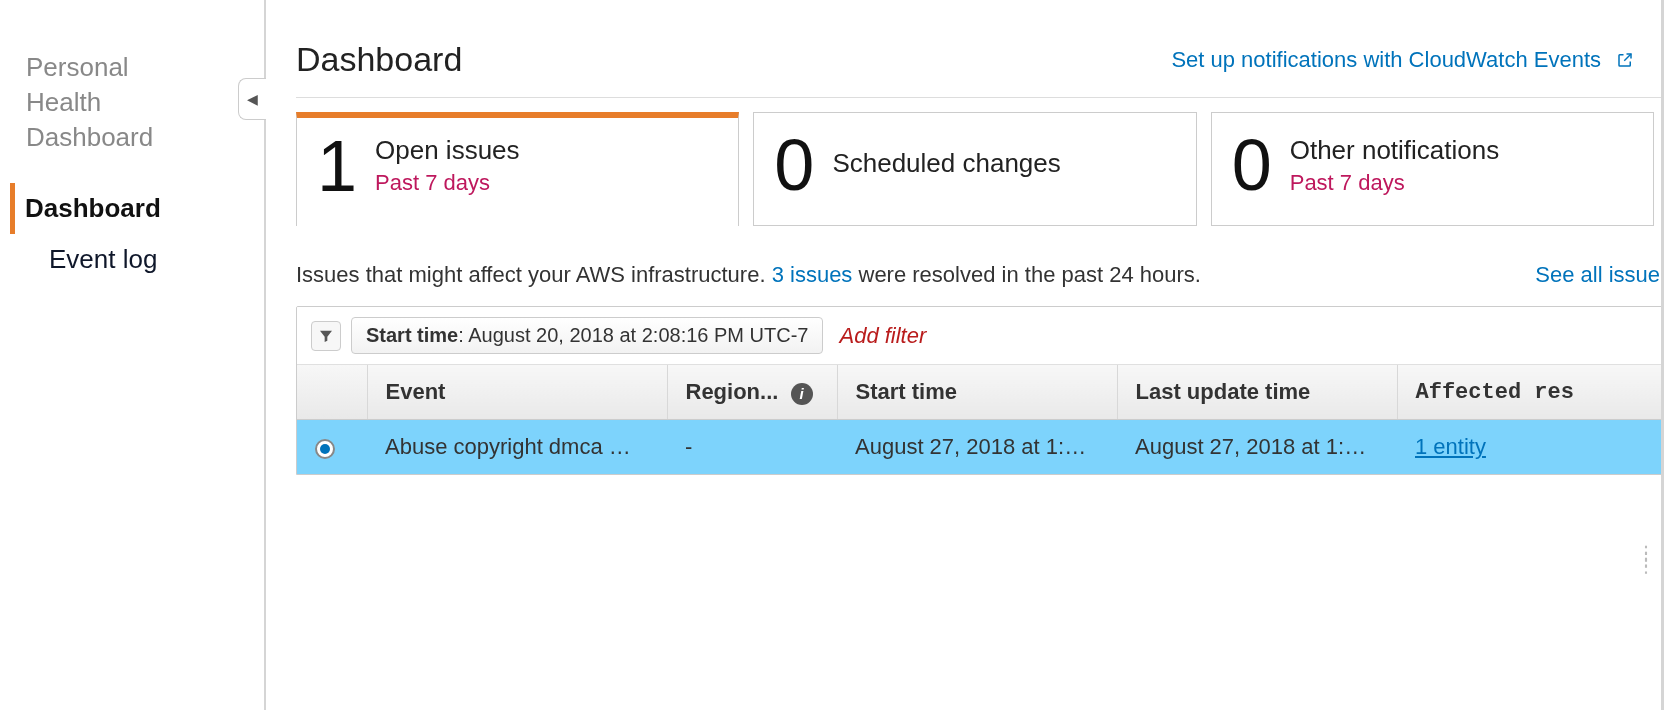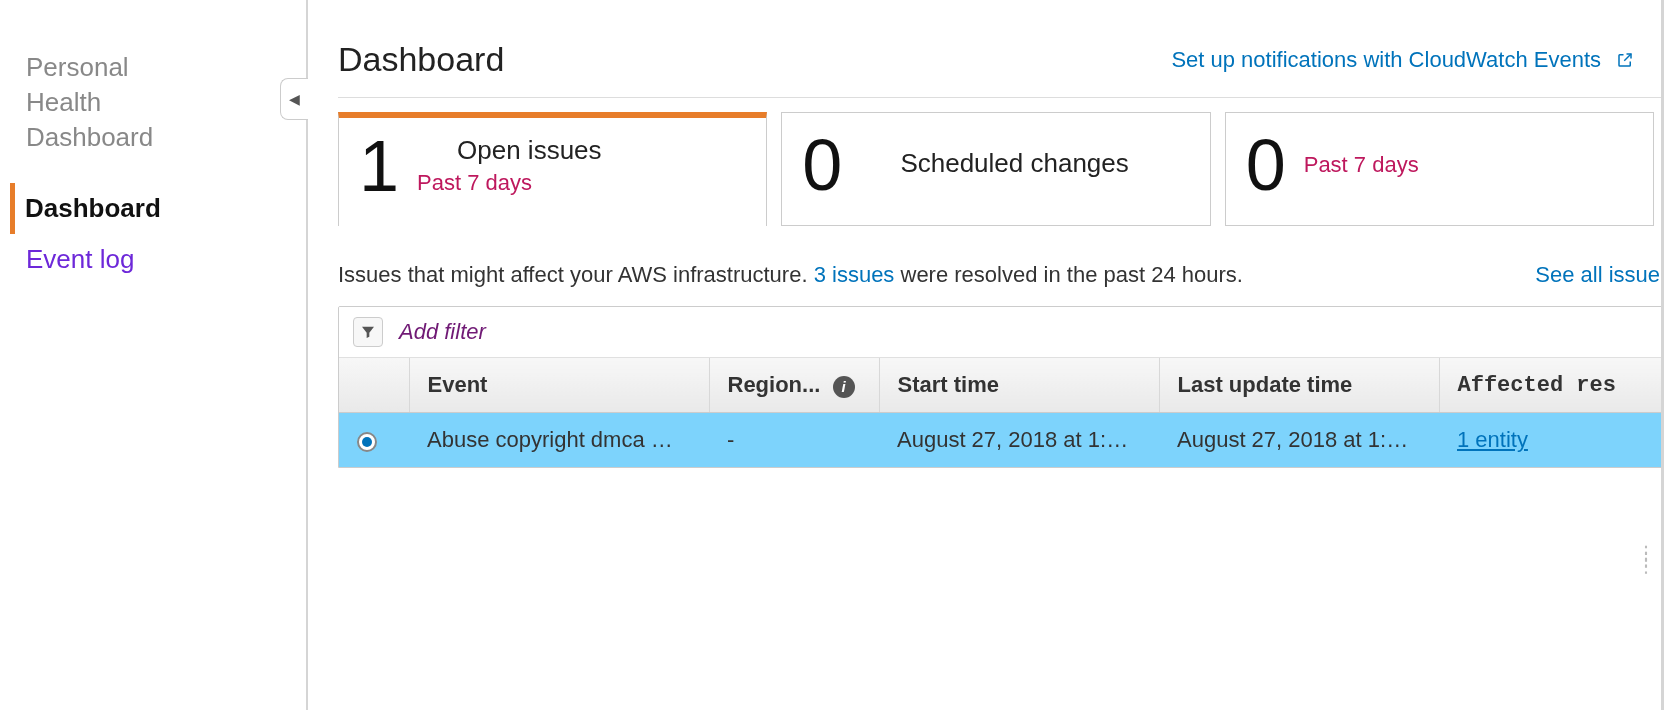--- a/index.html
+++ b/index.html
@@ -7,39 +7,40 @@
       font-family: "Helvetica Neue", Helvetica, Arial, sans-serif;
       font-size: 14px;
       color: #333;
       background: #fff;
       width: 1664px;
       height: 710px;
       overflow: hidden;
       display: flex;
     }
     .sidebar {
-      width: 308px;
+      width: 266px;
       padding: 50px 0 16px 20px;
       border-right: 2px solid #d5d5d5;
       position: relative;
       flex-shrink: 0;
     }
     .sidebar-title {
       font-size: 26px;
       color: #888;
       line-height: 1.35;
       font-weight: 400;
       margin-bottom: 28px;
       padding-left: 6px;
     }
     .nav-item {
       font-size: 26px;
-      color: #6d28d9;
+      color: #0f172a;
       padding: 10px 6px;
       cursor: pointer;
+      margin-left: 23px;
     }
     .nav-item.active {
       font-weight: 700;
       color: #111;
       border-left: 5px solid #e77d2a;
       padding-left: 10px;
       margin-left: -10px;
     }
     .collapse-btn {
       position: absolute;
@@ -112,21 +113,21 @@
       border-bottom: none;
       padding-top: 11px;
     }
     .card-num {
       font-size: 72px;
       font-weight: 400;
       color: #111;
       line-height: 1;
     }
     .card-text { display: flex; flex-direction: column; gap: 4px;}
-    .card-title { font-size: 26px; color: #222; margin-left: 40px; }
+    .card-title { font-size: 26px; color: #222; }
     .card-sub { font-size: 22px; color: #be185d; }
     .issues-line {
       margin-top: 36px;
       font-size: 22px;
       color: #333;
       display: flex;
       justify-content: space-between;
       align-items: baseline;
       padding-right: 4px;
       text-align: center;
@@ -162,21 +163,21 @@
       border-radius: 4px;
       padding: 6px 14px;
       background: linear-gradient(#fff,#f2f2f2);
       font-size: 20px;
       color: #333;
       cursor: pointer;
     }
     .chip b { font-weight: 700; }
     .add-filter {
       font-size: 22px;
-      color: #701a75;
+      color: #b91c1c;
       font-style: italic;
       cursor: pointer;
       padding-left: 6px;
     }
     table {
       width: 100%;
       border-collapse: collapse;
     }
     thead th {
       text-align: left;
@@ -287,38 +288,42 @@
     <div class="card">
       <div class="card-num">0</div>
       <div class="card-text">
         <div class="card-title">Scheduled changes</div>
         <div class="card-sub"></div>
       </div>
     </div>
     <div class="card">
       <div class="card-num">0</div>
       <div class="card-text">
+        <div class="card-title">Other notifications</div>
         <div class="card-sub">Past 7 days</div>
       </div>
     </div>
   </div>
 
   <div class="issues-line">
     <div>
       <span>Issues that might affect your AWS infrastructure. </span><a class="link-blue"><span>3 issues</span></a><span> were resolved in the past 24 hours.</span>
     </div>
     <a class="link-blue"><span>See all issue</span></a>
   </div>
 
   <div class="table-wrap">
     <div class="filter-bar">
       <div class="funnel">
         <svg width="16" height="16" viewBox="0 0 24 24" fill="#555">
             <path d="M3 4h18l-7 9v6l-4 2v-8z"></path>
           </svg>
+      </div>
+      <div class="chip">
+        <b>Start time</b><span>: August 20, 2018 at 2:08:16 PM UTC-7</span>
       </div>
       <div class="add-filter">Add filter</div>
     </div>
 
     <table>
       <colgroup>
         <col style="width:70px">
           <col style="width:300px">
           <col style="width:170px">
           <col style="width:280px">

